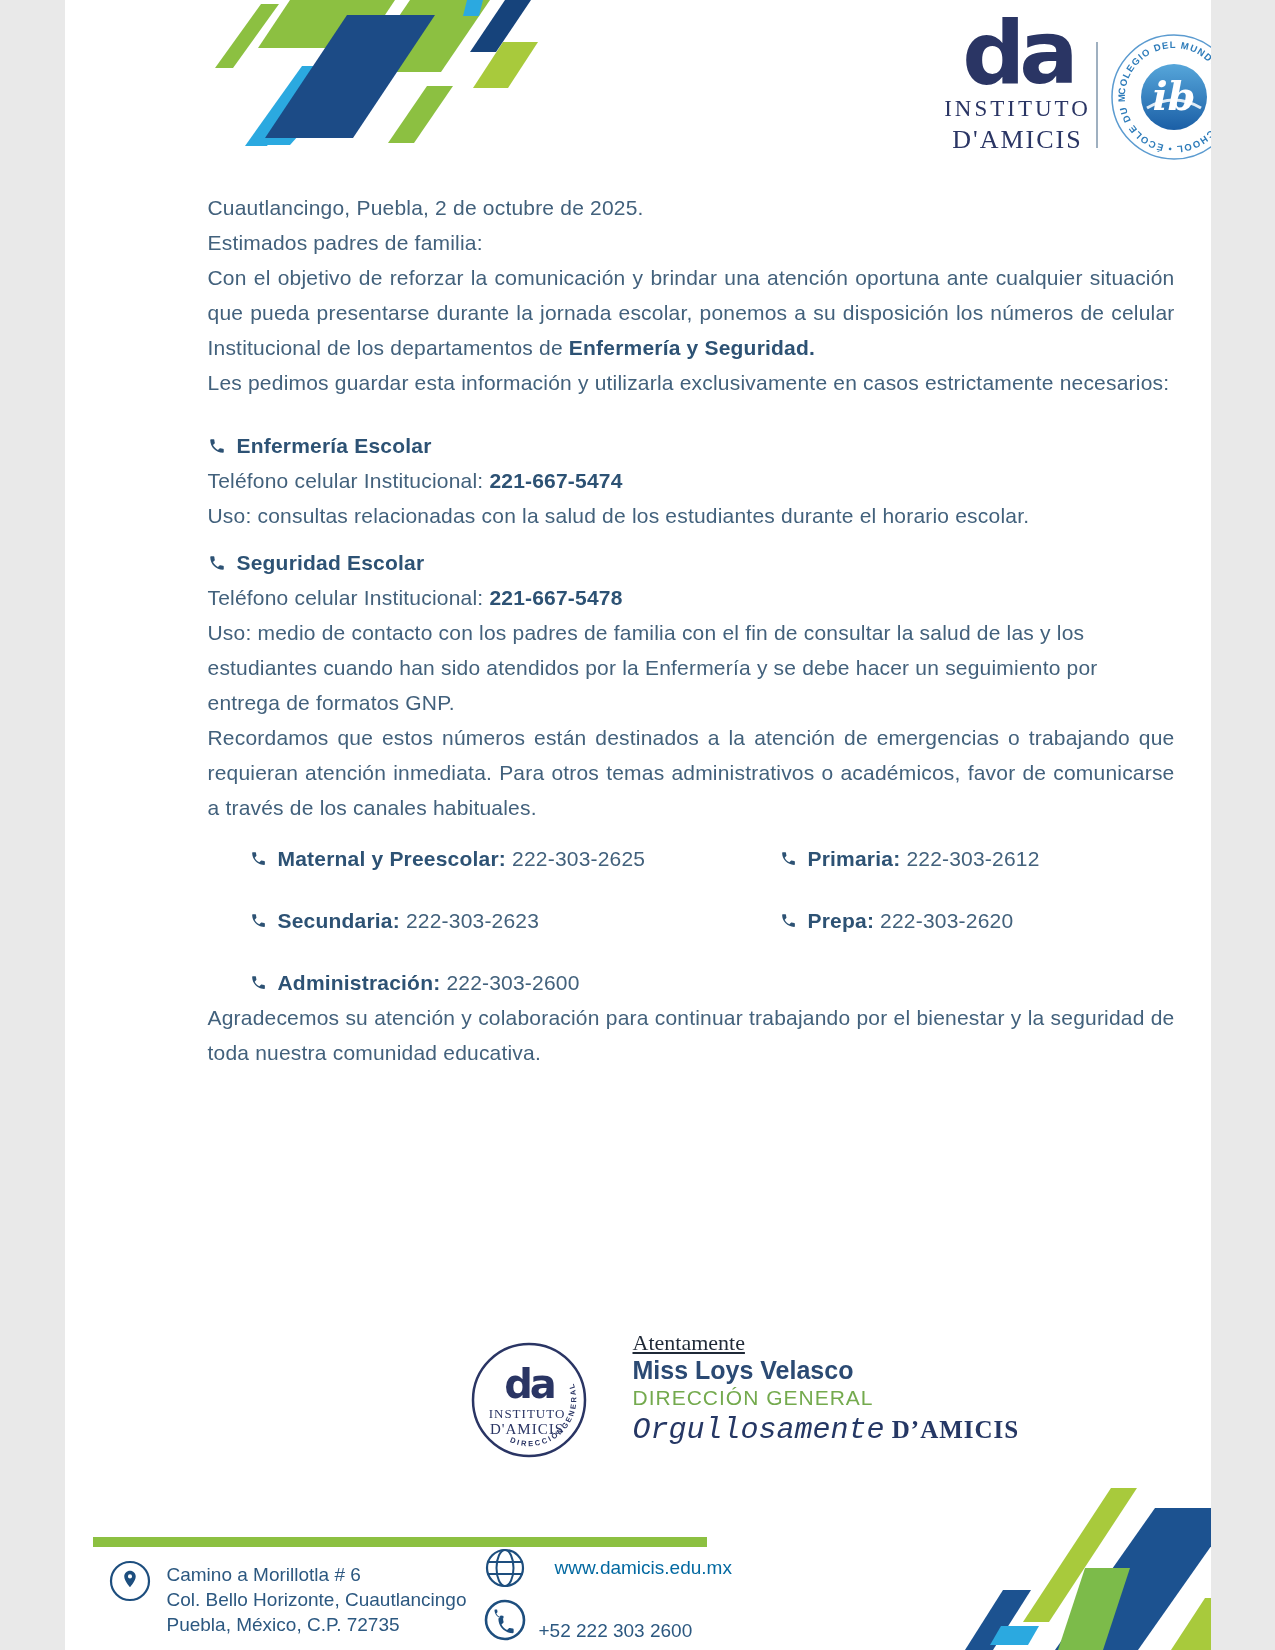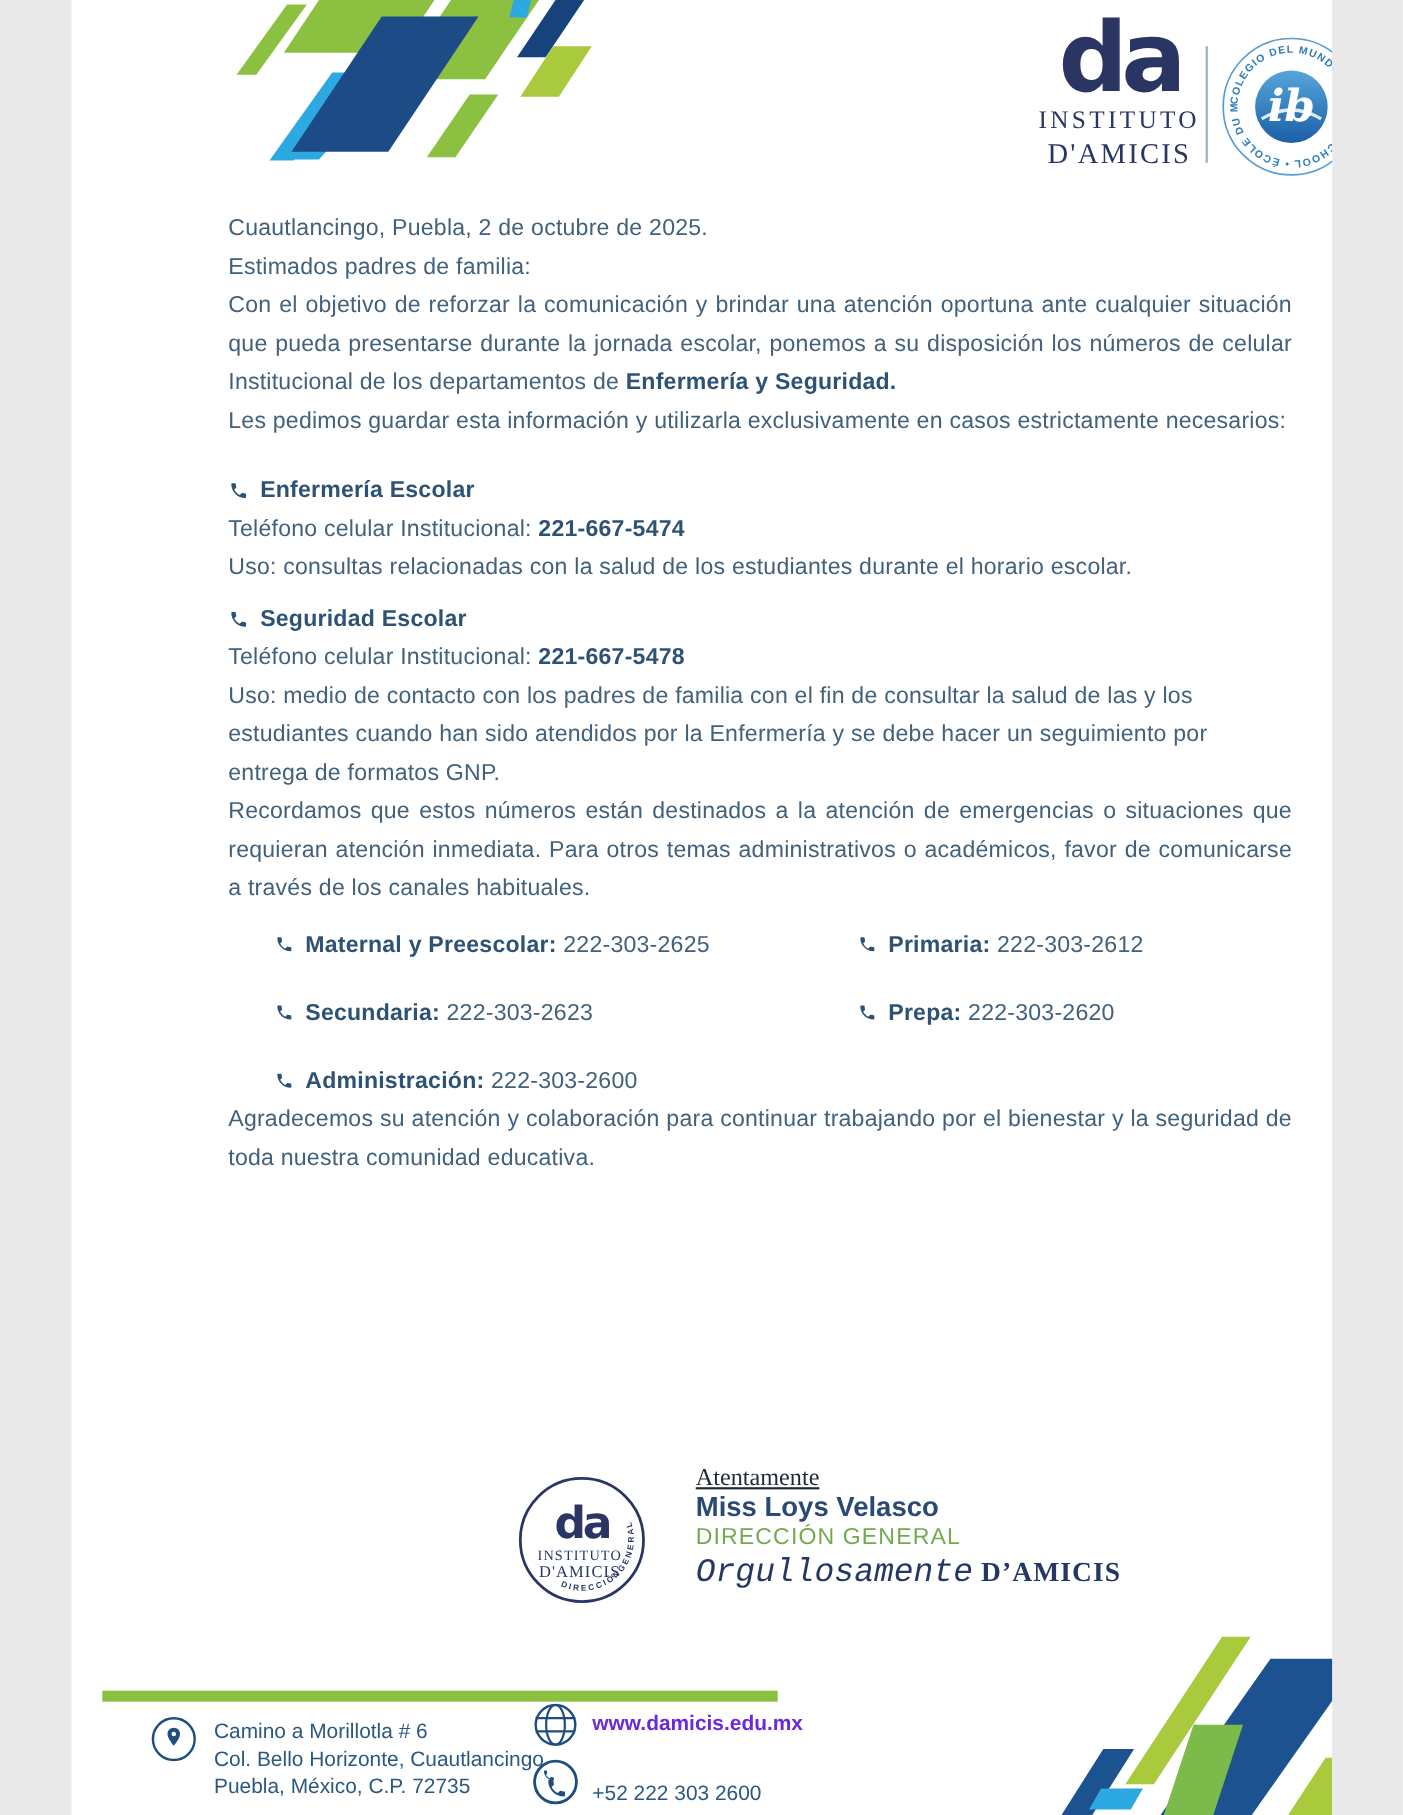--- a/index.html
+++ b/index.html
@@ -46,23 +46,23 @@
   .seal{position:absolute;left:404px;top:1340px;}
   .sig{position:absolute;left:568px;top:1330px;}
   .sig .atte{font-family:"Liberation Serif",serif;font-size:22px;line-height:26px;color:#1f2937;text-decoration:underline;}
   .sig .name{font-size:25px;line-height:29px;font-weight:700;color:#2b4a73;}
   .sig .role{font-size:21px;line-height:26px;color:#74aa4e;letter-spacing:1px;}
   .sig .tagline{margin-top:2px;color:#253764;}
   .sig .script{font-family:Liberation Mono, monospace;font-style:italic;font-size:30px;}
   .sig .caps{font-family:"Liberation Serif",serif;font-weight:700;font-size:25px;letter-spacing:1px;}
 
   
-  .footer-address{position:absolute;left:72px;top:1560px;display:flex;gap:16px;color:#2c5880;}
+  .footer-address{position:absolute;left:44px;top:1560px;display:flex;gap:16px;color:#2c5880;}
   .footer-address .txt{font-size:19px;line-height:25px;padding-top:2px;}
-  .footer-web{position:absolute;left:418px;top:1546px;display:flex;align-items:center;gap:12px;color:#6d28d9;font-size:19px;font-weight:bold;}
+  .footer-web{position:absolute;left:418px;top:1546px;display:flex;align-items:center;gap:28px;color:#0369a1;font-size:19px;}
   .footer-phone{position:absolute;left:418px;top:1598px;display:flex;align-items:flex-end;gap:12px;color:#2c5880;font-size:19px;}
 </style>
 </head>
 <body>
 
 <div class="page">
 
   <svg class="decor" width="1275" height="1650" viewBox="0 0 1275 1650">
 
     <g>
@@ -141,21 +141,21 @@
       <div class="sec-title">
         <svg class="phone-glyph" width="18" height="18" viewBox="0 0 24 24">
             <path fill="#2d5274" d="M6.62 10.79c1.44 2.83 3.76 5.14 6.59 6.59l2.2-2.21c.27-.27.67-.36 1.02-.24 1.12.37 2.33.57 3.57.57.55 0 1 .45 1 1V20c0 .55-.45 1-1 1-9.39 0-17-7.61-17-17 0-.55.45-1 1-1h3.5c.55 0 1 .45 1 1 0 1.25.2 2.45.57 3.57.11.35.03.74-.25 1.02l-2.2 2.2z"></path>
           </svg>
         <span>Seguridad Escolar</span>
       </div>
       <p><span>Teléfono celular Institucional: </span><span class="b">221-667-5478</span></p>
       <p>Uso: medio de contacto con los padres de familia con el fin de consultar la salud de las y los estudiantes cuando han sido atendidos por la Enfermería y se debe hacer un seguimiento por entrega de formatos GNP.</p>
     </div>
 
-    <p class="para3 just">Recordamos que estos números están destinados a la atención de emergencias o situaciones que requieran atención inmediata. Para otros temas administrativos o académicos, favor de comunicarse a través de los canales habituales.</p>
+    <p class="para3 just">Recordamos que estos números están destinados a la atención de emergencias o trabajando que requieran atención inmediata. Para otros temas administrativos o académicos, favor de comunicarse a través de los canales habituales.</p>
 
     <div class="directory">
       <div class="dir-item">
         <svg class="phone-glyph" width="17" height="17" viewBox="0 0 24 24">
             <path fill="#2d5274" d="M6.62 10.79c1.44 2.83 3.76 5.14 6.59 6.59l2.2-2.21c.27-.27.67-.36 1.02-.24 1.12.37 2.33.57 3.57.57.55 0 1 .45 1 1V20c0 .55-.45 1-1 1-9.39 0-17-7.61-17-17 0-.55.45-1 1-1h3.5c.55 0 1 .45 1 1 0 1.25.2 2.45.57 3.57.11.35.03.74-.25 1.02l-2.2 2.2z"></path>
           </svg>
         <span><span class="b">Maternal y Preescolar</span><span class="b">: </span><span>222-303-2625</span></span>
       </div>
       <div class="dir-item">
         <svg class="phone-glyph" width="17" height="17" viewBox="0 0 24 24">

